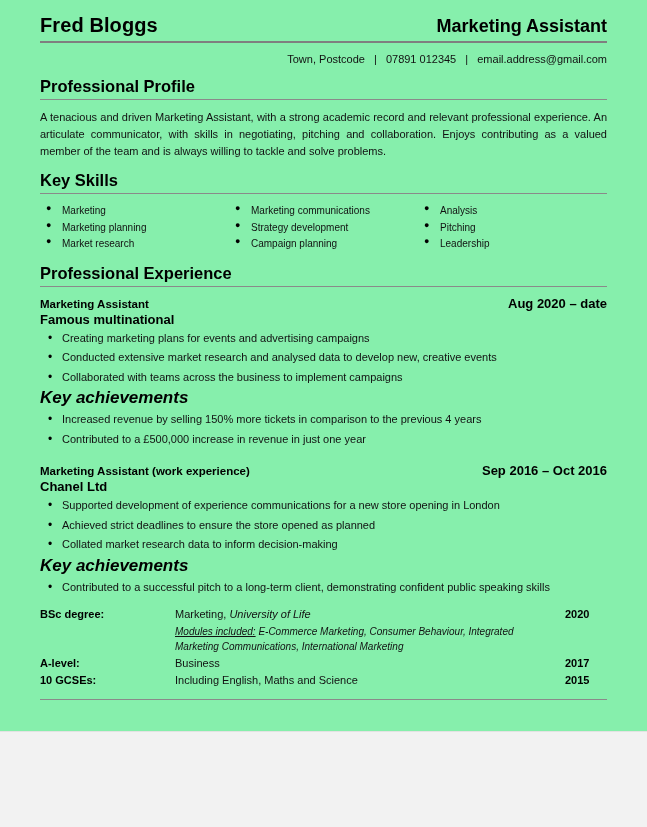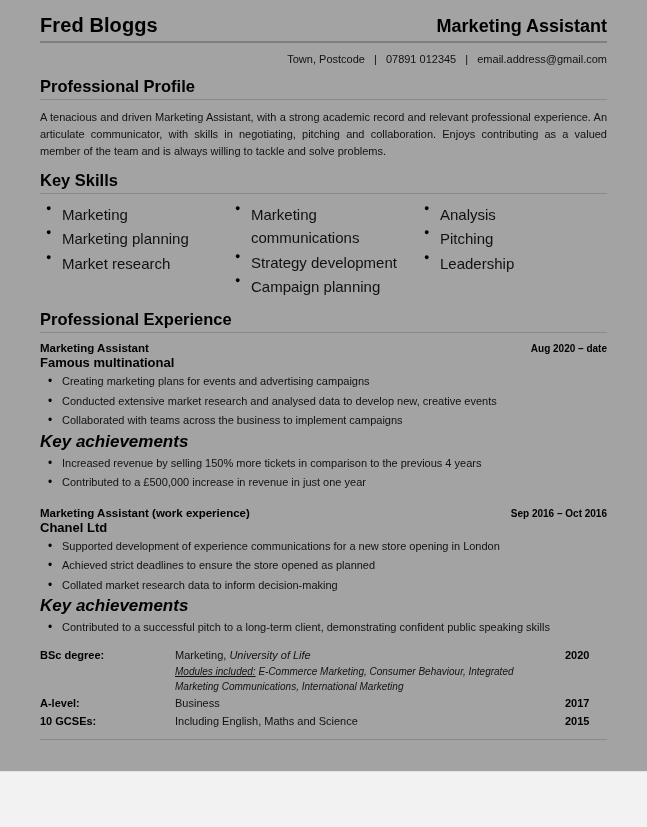--- a/index.html
+++ b/index.html
@@ -11,21 +11,21 @@
   }
   .page {
     width: 647px;
     min-height: 827px;
     margin: 0 auto;
     background: #ffffff;
     position: relative;
   }
   .sheet {
     width: 647px;
-    background: #a3a3a3;
+    background: #86efac;
     padding: 14px 40px 20px 40px;
   }
   .bottom-strip {
     width: 647px;
     height: 100px;
     background: #f2f2f2;
     border-top: 1px solid #e3e3e3;
   }
 
   
@@ -82,21 +82,21 @@
   .skills-cols {
     display: flex;
     gap: 0;
     margin-top: 4px;
   }
   .skills-col {
     flex: 1 1 33.33%;
     padding-right: 8px;
   }
   .skill-item {
-    font-size: 15px;
+    font-size: 10px;
     color: #111;
     line-height: 1.55;
     position: relative;
     padding-left: 22px;
     margin-bottom: 1px;
   }
   .skill-item::before {
     content: "\25CF";
     position: absolute;
     left: 6px;
@@ -111,21 +111,21 @@
     display: flex;
     justify-content: space-between;
     align-items: baseline;
   }
   .job-title {
     font-size: 11.5px;
     font-weight: bold;
     color: #000;
   }
   .job-dates {
-    font-size: 10px;
+    font-size: 13px;
     font-weight: bold;
     color: #000;
     white-space: nowrap;
   }
   .job-company {
     font-size: 13px;
     font-weight: bold;
     color: #000;
     margin-top: 1px;
   }

